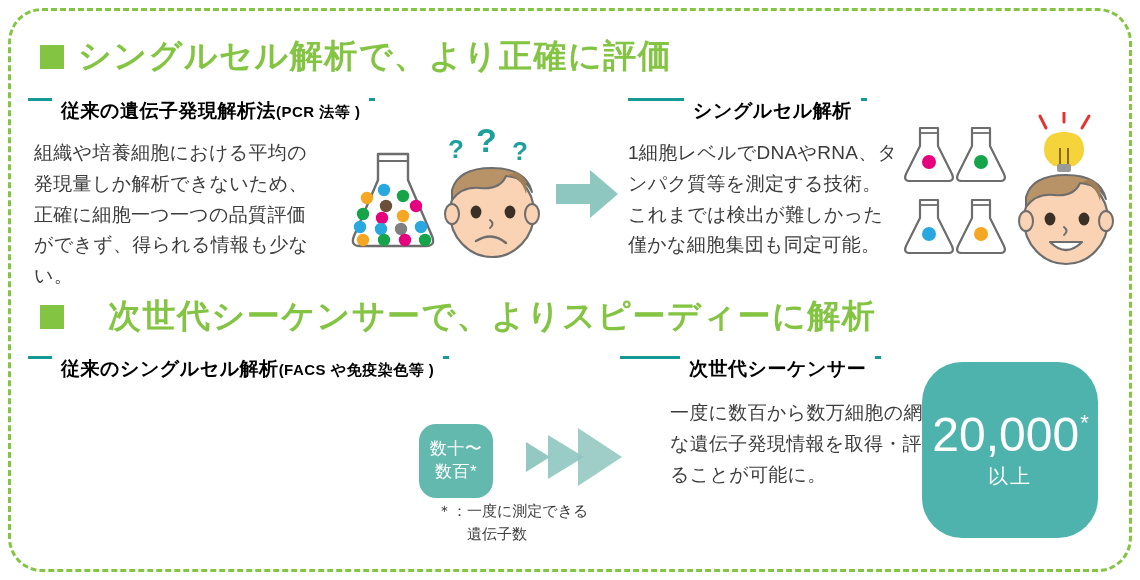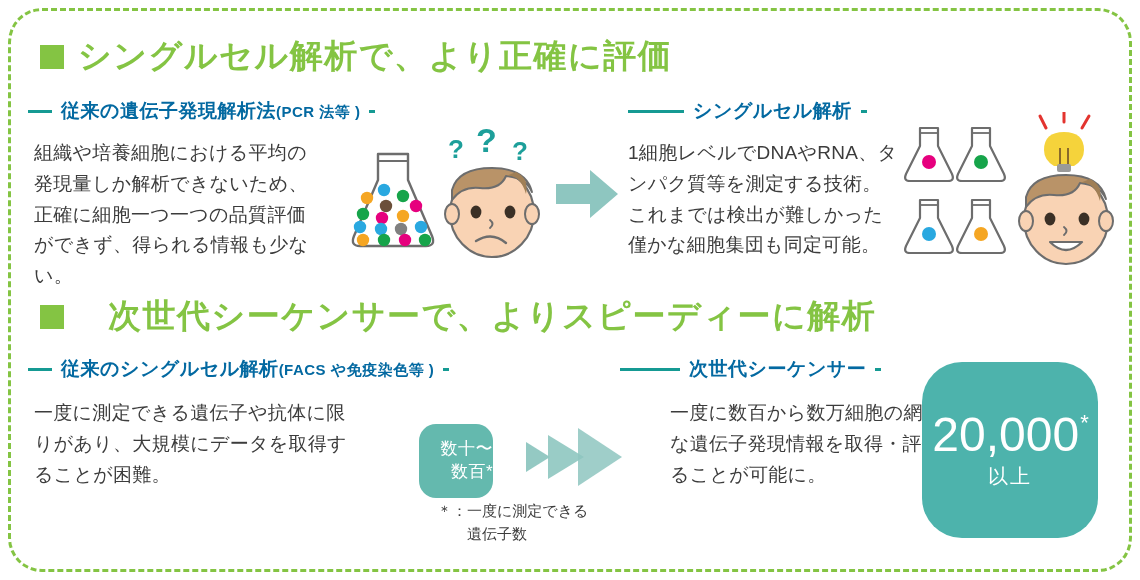--- a/index.html
+++ b/index.html
@@ -42,22 +42,21 @@
   .heading-bullet {
     display: inline-block;
     width: 24px; height: 24px;
     background: #84c443;
     flex: none;
   }
   
   .sub-heading {
     position: absolute;
     display: flex;
-    align-items: center;
-    color: #0369a1;
+    color: #000000;
     font-size: 19px;
     font-weight: bold;
     white-space: nowrap;
     letter-spacing: .5px;
   }
   .sub-heading .rule {
     height: 3px;
     background: #159a93;
     flex: none;
   }
@@ -81,21 +80,21 @@
   .triple-arrow { position: absolute; }
   
   .small-badge {
     position: absolute;
     width: 74px; height: 74px;
     border-radius: 17px;
     background: #64b9ae;
     color: #ffffff;
     display: flex;
     flex-direction: column;
-    align-items: flex-end;
+    align-items: center;
     justify-content: center;
     font-size: 17px;
     line-height: 1.35;
     letter-spacing: .5px;
   }
   
   .footnote {
     position: absolute;
     font-size: 15px;
     line-height: 1.5;
@@ -274,21 +273,20 @@
   </div>
 
   <div class="sub-heading" style="left:28px; top:356px; width:570px;">
     <span class="rule" style="width:24px;"></span>
     <span class="label">
       <span>従来のシングルセル解析</span><span class="paren">(FACS や免疫染色等 )</span>
     </span>
     <span class="rule rule-grow"></span>
   </div>
 
-  <div class="body-text" style="left:34px; top:398px; width:330px;">一度に測定できる遺伝子や抗体に限りがあり、大規模にデータを取得することが困難。</div>
 
   <div class="small-badge" style="left:419px; top:424px;">
     <span>数十〜</span>
     <span>数百*</span>
   </div>
 
   <div class="footnote" style="left:396px; top:500px;margin-left:41px;">＊：一度に測定できる
 　　遺伝子数</div>
 
   <svg class="triple-arrow" style="left:524px; top:424px;" width="100" height="66" viewBox="0 0 100 66">

